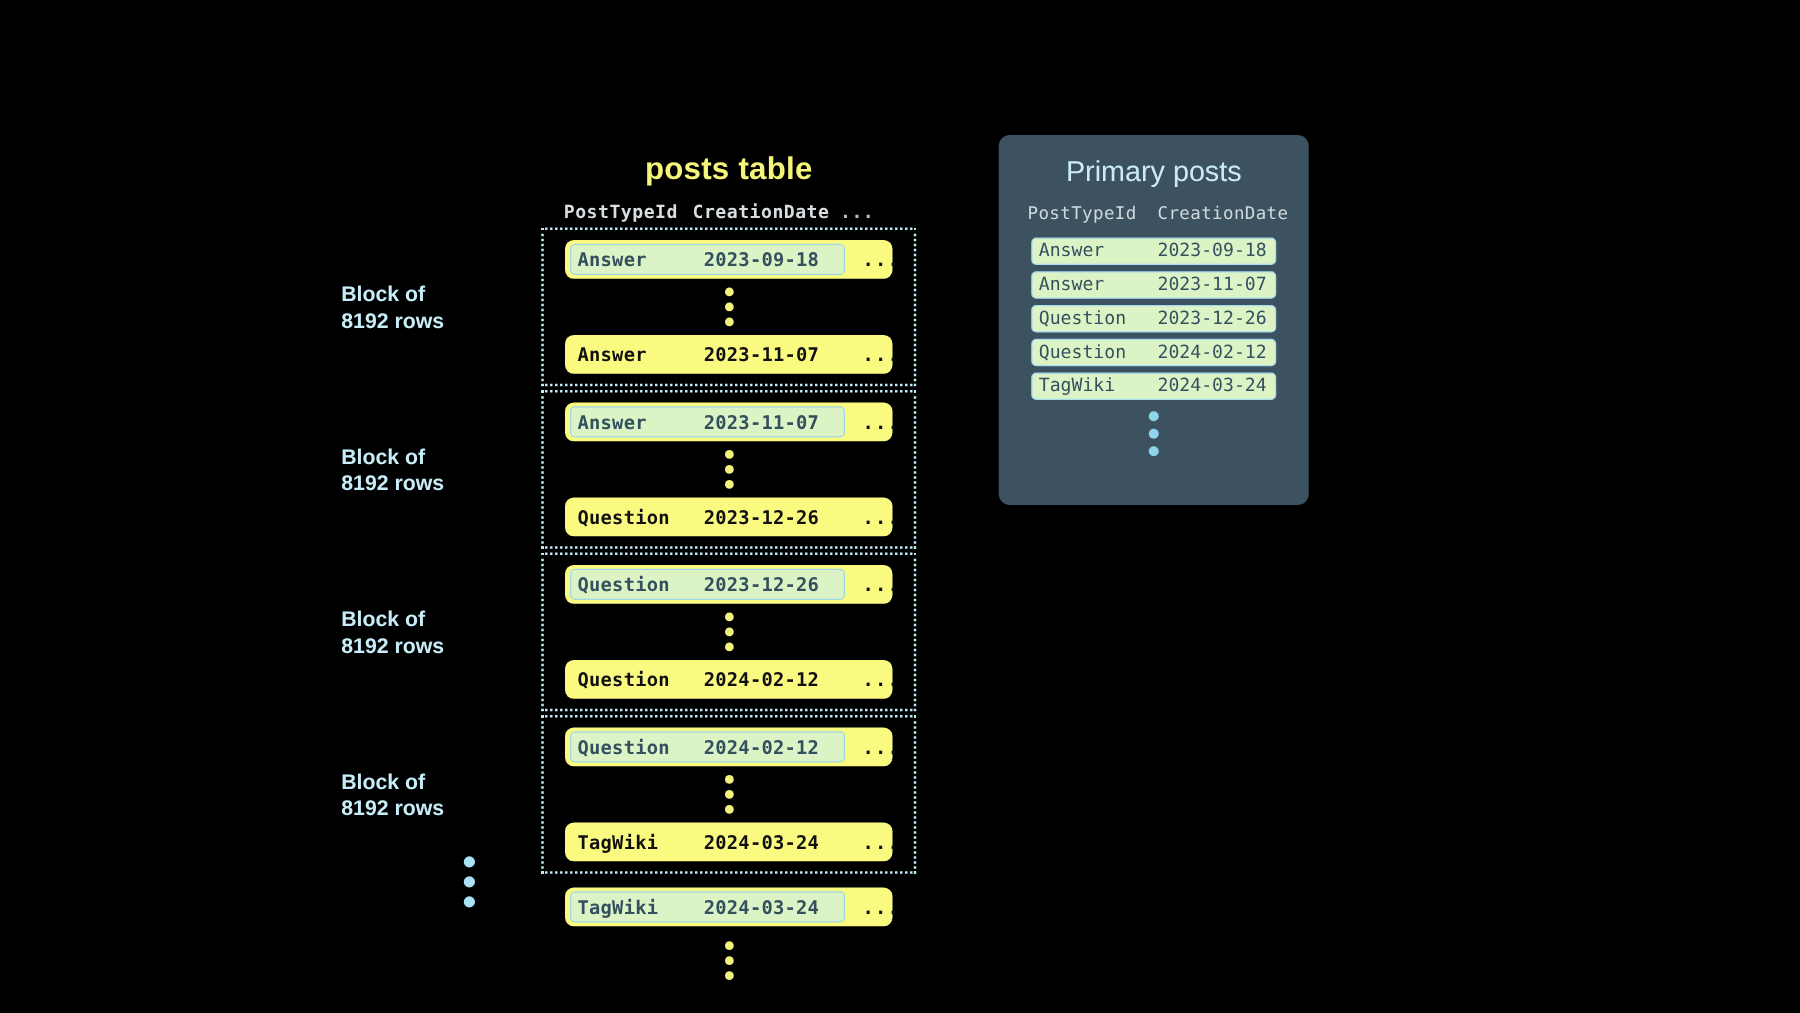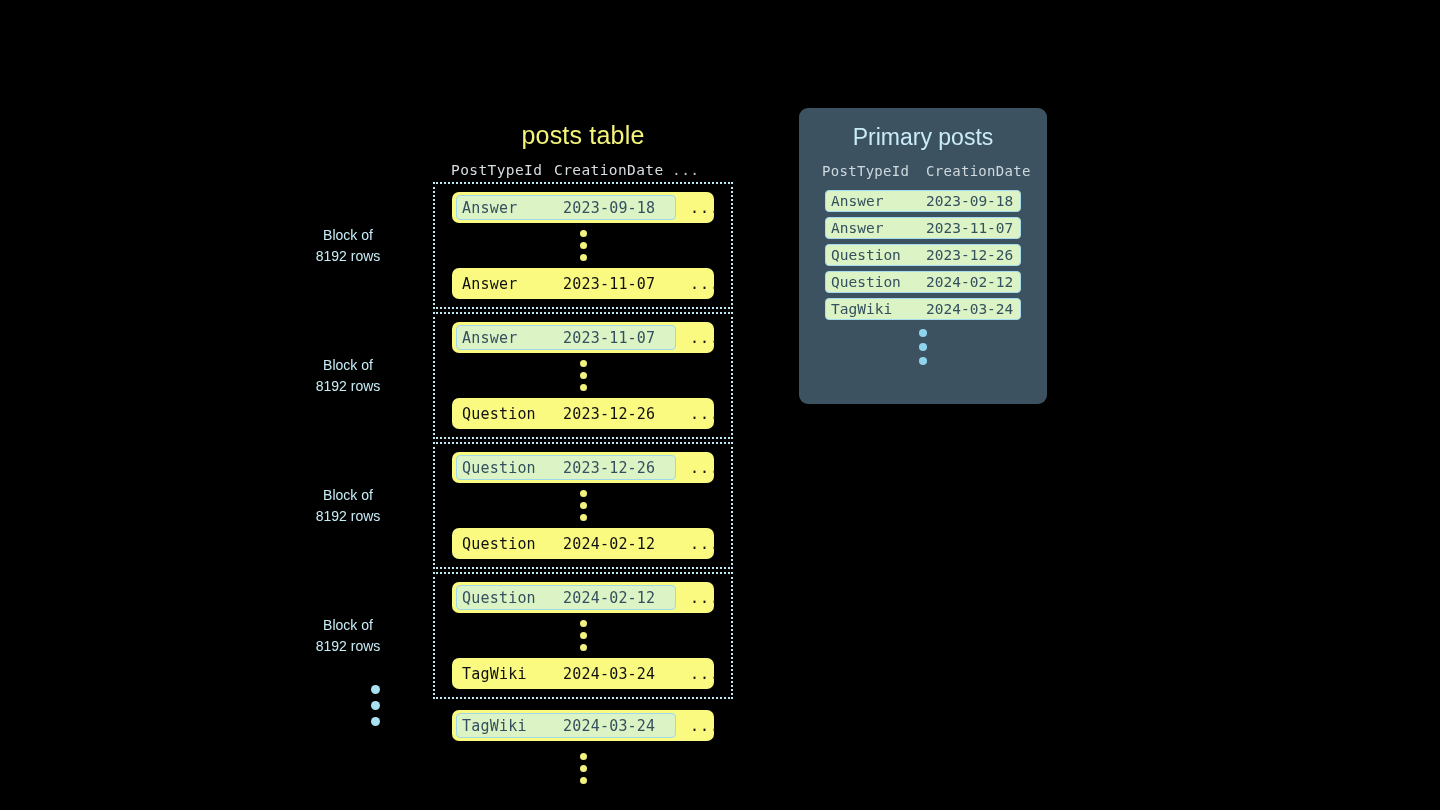--- a/index.html
+++ b/index.html
@@ -15,20 +15,21 @@
     font-family: "Liberation Sans", sans-serif;
     -webkit-font-smoothing: antialiased;
   }
 
   
   #posts-table {
     position: absolute;
     left: 433px;
     top: 120px;
     width: 300px;
+    font-weight: bold;
   }
   .table-title {
     color: #f5f57a;
     font-size: 25px;
     font-family: "Liberation Sans", sans-serif;
     text-align: center;
     letter-spacing: 0.2px;
     line-height: 30px;
     margin-bottom: 12px;
   }
@@ -54,23 +55,23 @@
     width: 300px;
     margin-bottom: 3px;
     padding: 8px 0 8px 0;
   }
   .block-label {
     position: absolute;
     right: 308px;
     top: 50%;
     transform: translateY(-50%);
     width: 150px;
-    text-align: center;
+    text-align: left;
     color: #c7eef8;
-    font-size: 14px;
+    font-size: 17px;
     line-height: 21px;
     font-family: "Liberation Sans", sans-serif;
     white-space: pre-line;
   }
 
   
   .row {
     width: 262px;
     margin: 0 auto;
     height: 31px;

